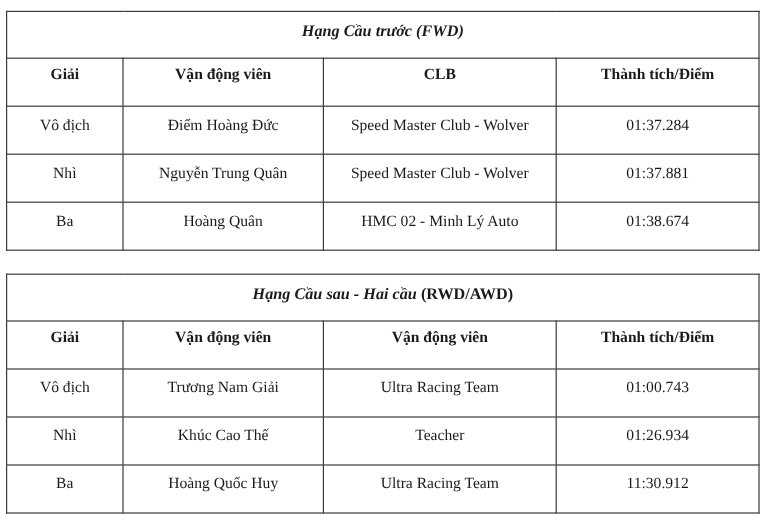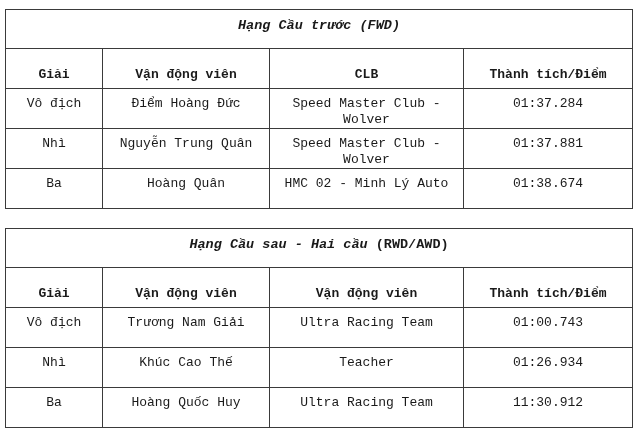--- a/index.html
+++ b/index.html
@@ -22,36 +22,35 @@
       table-layout: fixed;
       font-size: 13px;
     }
     .results-table td, .results-table th {
       border: 1.5px solid #3a3a3a;
       padding: 0;
       text-align: center;
       vertical-align: top;
       font-weight: normal;
       line-height: 16px;
-      font-family: Liberation Mono, monospace;
     }
     .results-table .title-cell {
       height: 39px;
       padding-top: 8px;
       box-sizing: border-box;
       font-weight: bold;
       font-size: 13.5px;
     }
     .results-table .title-italic {
       font-style: italic;
     }
     .results-table th {
       font-weight: bold;
       height: 40px;
-      padding-top: 18px;
+      padding-top: 5px;
       box-sizing: border-box;
     }
     .results-table td.cell {
       height: 40px;
       padding-top: 7px;
       box-sizing: border-box;
     }
     #table-fwd { top: 9px; width: 627px; }
     #table-rwd { top: 228px; width: 526px; }
     col.c1 { width: 97px; }

